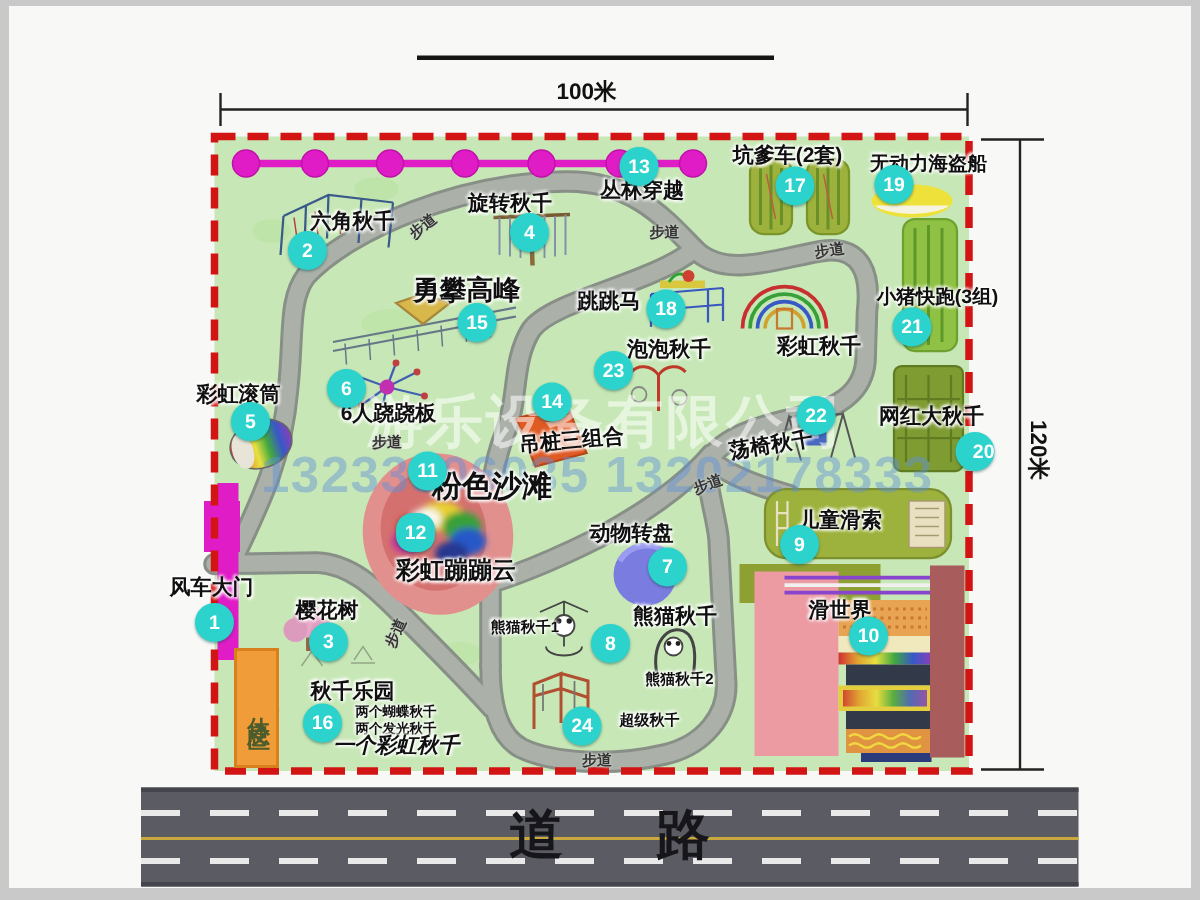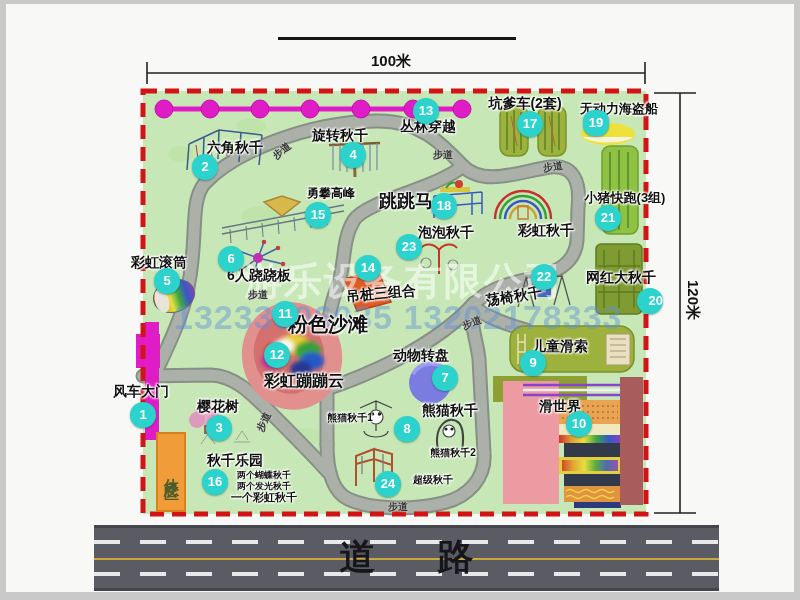--- a/index.html
+++ b/index.html
@@ -363,51 +363,51 @@
       <div class="badge" style="left: 439px; top: 374px;">7</div>
       <div class="map-label" style="left: 444px; top: 407px; font-size: 14px;">熊猫秋千</div>
       <div class="badge" style="left: 401px; top: 425px;">8</div>
       <div class="map-label" style="left: 554px; top: 343px; font-size: 14px;">儿童滑索</div>
       <div class="badge" style="left: 527px; top: 359px;">9</div>
       <div class="map-label" style="left: 554px; top: 403px; font-size: 14px;">滑世界</div>
       <div class="badge" style="left: 573px; top: 420px;">10</div>
       <div class="map-label" style="left: 322px; top: 320px; font-size: 20px;">粉色沙滩</div>
       <div class="badge" style="left: 279px; top: 310px;">11</div>
       <div class="map-label" style="left: 298px; top: 377px; font-size: 16px;">彩虹蹦蹦云</div>
-      <div class="badge" style="left: 271px; top: 351px;">12</div>
+      <div class="badge" style="left: 271px; top: 351px; border-radius: 11px;">12</div>
       <div class="map-label" style="left: 422px; top: 123px; font-size: 14px;">丛林穿越</div>
       <div class="badge" style="left: 420px; top: 107px;">13</div>
       <div class="map-label" style="left: 375px; top: 290px; font-size: 14px; transform: translate(-50%, -50%) rotate(-5deg);">吊桩三组合</div>
       <div class="badge" style="left: 362px; top: 264px;">14</div>
-      <div class="map-label" style="left: 305px; top: 189px; font-size: 12px; margin-left: 20px;">勇攀高峰</div>
+      <div class="map-label" style="left: 305px; top: 189px; font-size: 18px;">勇攀高峰</div>
       <div class="badge" style="left: 312px; top: 211px;">15</div>
       <div class="map-label" style="left: 229px; top: 457px; font-size: 14px;">秋千乐园</div>
       <div class="badge" style="left: 209px; top: 478px;">16</div>
       <div class="map-label" style="left: 519px; top: 100px; font-size: 14px;">坑爹车(2套)</div>
       <div class="badge" style="left: 524px; top: 120px;">17</div>
-      <div class="map-label" style="left: 400px; top: 197px; font-size: 18px;">跳跳马</div>
+      <div class="map-label" style="left: 400px; top: 197px; font-size: 14px;">跳跳马</div>
       <div class="badge" style="left: 438px; top: 202px;">18</div>
       <div class="map-label" style="left: 613px; top: 105px; font-size: 13px;">无动力海盗船</div>
-      <div class="badge" style="left: 590px; top: 119px; border-radius: 11px;">19</div>
+      <div class="badge" style="left: 590px; top: 119px;">19</div>
       <div class="map-label" style="left: 615px; top: 274px; font-size: 14px;">网红大秋千</div>
       <div class="badge" style="left: 644px; top: 297px; text-align: right;">20</div>
       <div class="map-label" style="left: 619px; top: 194px; font-size: 13px;">小猪快跑(3组)</div>
       <div class="badge" style="left: 602px; top: 214px;">21</div>
       <div class="map-label" style="left: 508px; top: 293px; font-size: 14px; transform: translate(-50%, -50%) rotate(-9deg);">荡椅秋千</div>
       <div class="badge" style="left: 538px; top: 273px;">22</div>
       <div class="map-label" style="left: 440px; top: 229px; font-size: 14px;">泡泡秋千</div>
       <div class="badge" style="left: 403px; top: 243px;">23</div>
       <div class="map-label" style="left: 427px; top: 476px; font-size: 10px;">超级秋千</div>
       <div class="badge" style="left: 382px; top: 480px;">24</div>
       <div class="map-label" style="left: 540px; top: 227px; font-size: 14px;">彩虹秋千</div>
       <div class="map-label" style="left: 344px; top: 414px; font-size: 10px;">熊猫秋千1</div>
       <div class="map-label" style="left: 447px; top: 449px; font-size: 10px;">熊猫秋千2</div>
       <div class="map-label" style="left: 258px; top: 471px; font-size: 9px;">两个蝴蝶秋千</div>
       <div class="map-label" style="left: 258px; top: 482px; font-size: 9px; text-align: right;">两个发光秋千</div>
-      <div class="map-label" style="left: 258px; top: 493px; font-size: 11px;">一个彩虹秋千</div>
+      <div class="map-label" style="left: 258px; top: 493px; font-size: 14px; font-style: italic;">一个彩虹秋千</div>
       <div class="walkway-label" style="left: 276px; top: 147px; transform: translate(-50%, -50%) rotate(-38deg);">步道</div>
       <div class="walkway-label" style="left: 437px; top: 151px;">步道</div>
       <div class="walkway-label" style="left: 547px; top: 163px; transform: translate(-50%, -50%) rotate(-8deg);">步道</div>
       <div class="walkway-label" style="left: 252px; top: 291px;">步道</div>
       <div class="walkway-label" style="left: 466px; top: 319px; transform: translate(-50%, -50%) rotate(-20deg);">步道</div>
       <div class="walkway-label" style="left: 258px; top: 418px; transform: translate(-50%, -50%) rotate(-65deg);">步道</div>
       <div class="walkway-label" style="left: 392px; top: 503px;">步道</div>
     </div>
 
   <div id="road">

